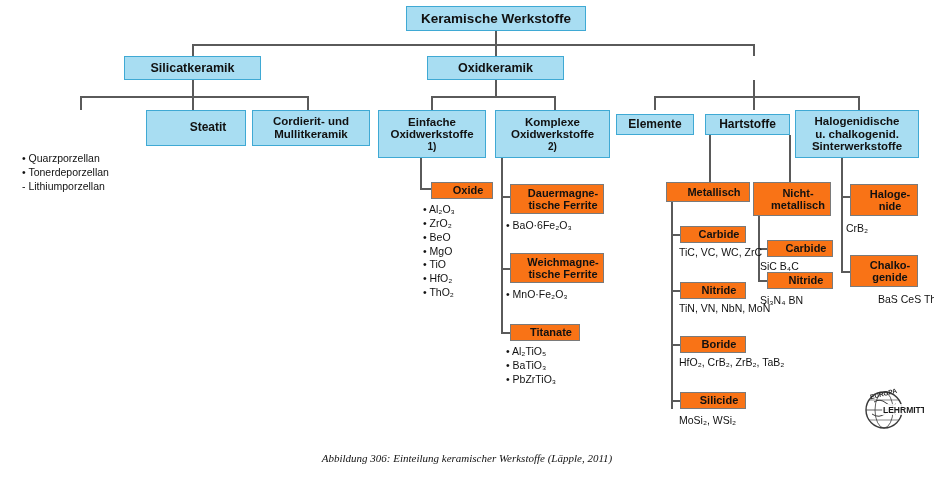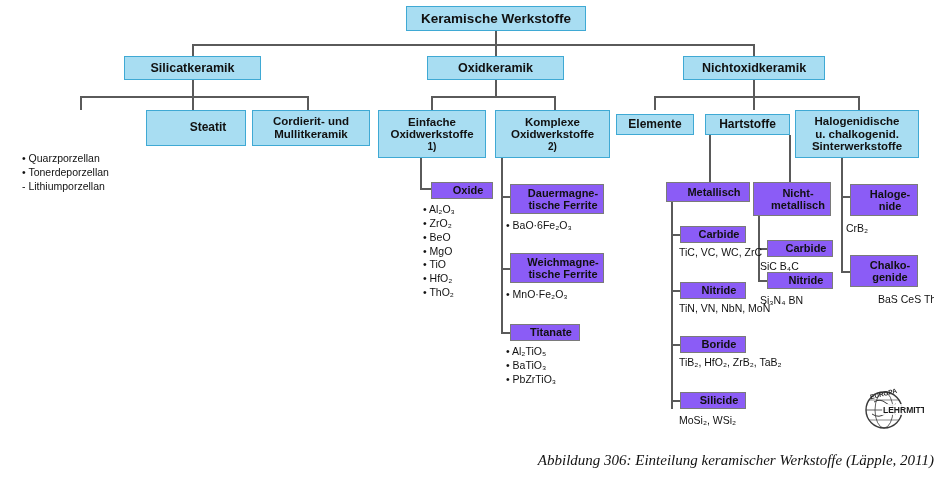--- a/index.html
+++ b/index.html
@@ -20,21 +20,21 @@
     font-weight: bold;
     line-height: 1.12;
     z-index: 3;
   }
   .blue {
     background: #a8ddf2;
     border: 1.5px solid #3fa9d4;
     color: #111;
   }
   .gray {
-    background: #8b5cf6;
+    background: #f97316;
     border: 1.5px solid #7a7a7a;
     color: #111;
     padding-left: 12px;
   }
 
   
   .ln { position: absolute; background: #5a5a5a; z-index: 1; }
   .lv { width: 2px; }
   .lh { height: 2px; }
 
@@ -56,24 +56,24 @@
     color:#111;
     line-height: 1.3;
     z-index:3;
     white-space: nowrap;
   }
   .sup-note { font-weight: bold; font-size: 10px; }
 
   
   .caption {
     position:absolute;
-    width:934px; text-align:right;
+    width:934px; text-align:center;
     font-family: "Liberation Serif", serif;
     font-style: italic;
-    font-size: 15px;
+    font-size: 11px;
     color:#111;
   }
 
   
   .logo { position:absolute; z-index:4; }
 </style>
 </head>
 <body>
 
 <div id="canvas">
@@ -87,23 +87,20 @@
   <div class="ln lh" style="left:192px;top:44px;width:562px;"></div>
   <div class="ln lv" style="left:192px;top:44px;height:12px;"></div>
   <div class="ln lv" style="left:495px;top:44px;height:12px;"></div>
   <div class="ln lv" style="left:753px;top:44px;height:12px;"></div>
 
   <div class="box blue" style="left:124px;top:56px;width:137px;height:24px;font-size:12.5px;">
     <span>Silicatkeramik</span>
   </div>
   <div class="box blue" style="left:427px;top:56px;width:137px;height:24px;font-size:12.5px;">
     <span>Oxidkeramik</span>
-  </div>
-  <div class="box blue" style="left:683px;top:56px;width:142px;height:24px;font-size:12.5px;">
-    <span>Nichtoxidkeramik</span>
   </div>
 
   <div class="ln lv" style="left:192px;top:80px;height:17px;"></div>
   <div class="ln lh" style="left:80px;top:96px;width:228px;"></div>
   <div class="ln lv" style="left:80px;top:96px;height:14px;"></div>
   <div class="ln lv" style="left:192px;top:96px;height:14px;"></div>
   <div class="ln lv" style="left:307px;top:96px;height:14px;"></div>
 
   <div class="box blue" style="left:146px;top:110px;width:100px;height:36px;font-size:12px;padding-left:24px;">
     <span style="white-space:pre-line;">Steatit</span>
@@ -227,21 +224,21 @@
   </div>
   <div class="plain" style="left:679px;top:302px;">
     <span class="li">TiN, VN,</span>
     <span class="li">NbN, MoN</span>
   </div>
 
   <div class="box gray" style="left:680px;top:336px;width:66px;height:17px;font-size:11px;">
     <span>Boride</span>
   </div>
   <div class="plain" style="left:679px;top:356px;">
-    <span class="li">TiB₂, HfO₂,</span>
+    <span class="li">HfO₂, CrB₂,</span>
     <span class="li">ZrB₂, TaB₂</span>
   </div>
 
   <div class="box gray" style="left:680px;top:392px;width:66px;height:17px;font-size:11px;">
     <span>Silicide</span>
   </div>
   <div class="plain" style="left:679px;top:414px;">
     <span class="li">MoSi₂, WSi₂</span>
   </div>
 

